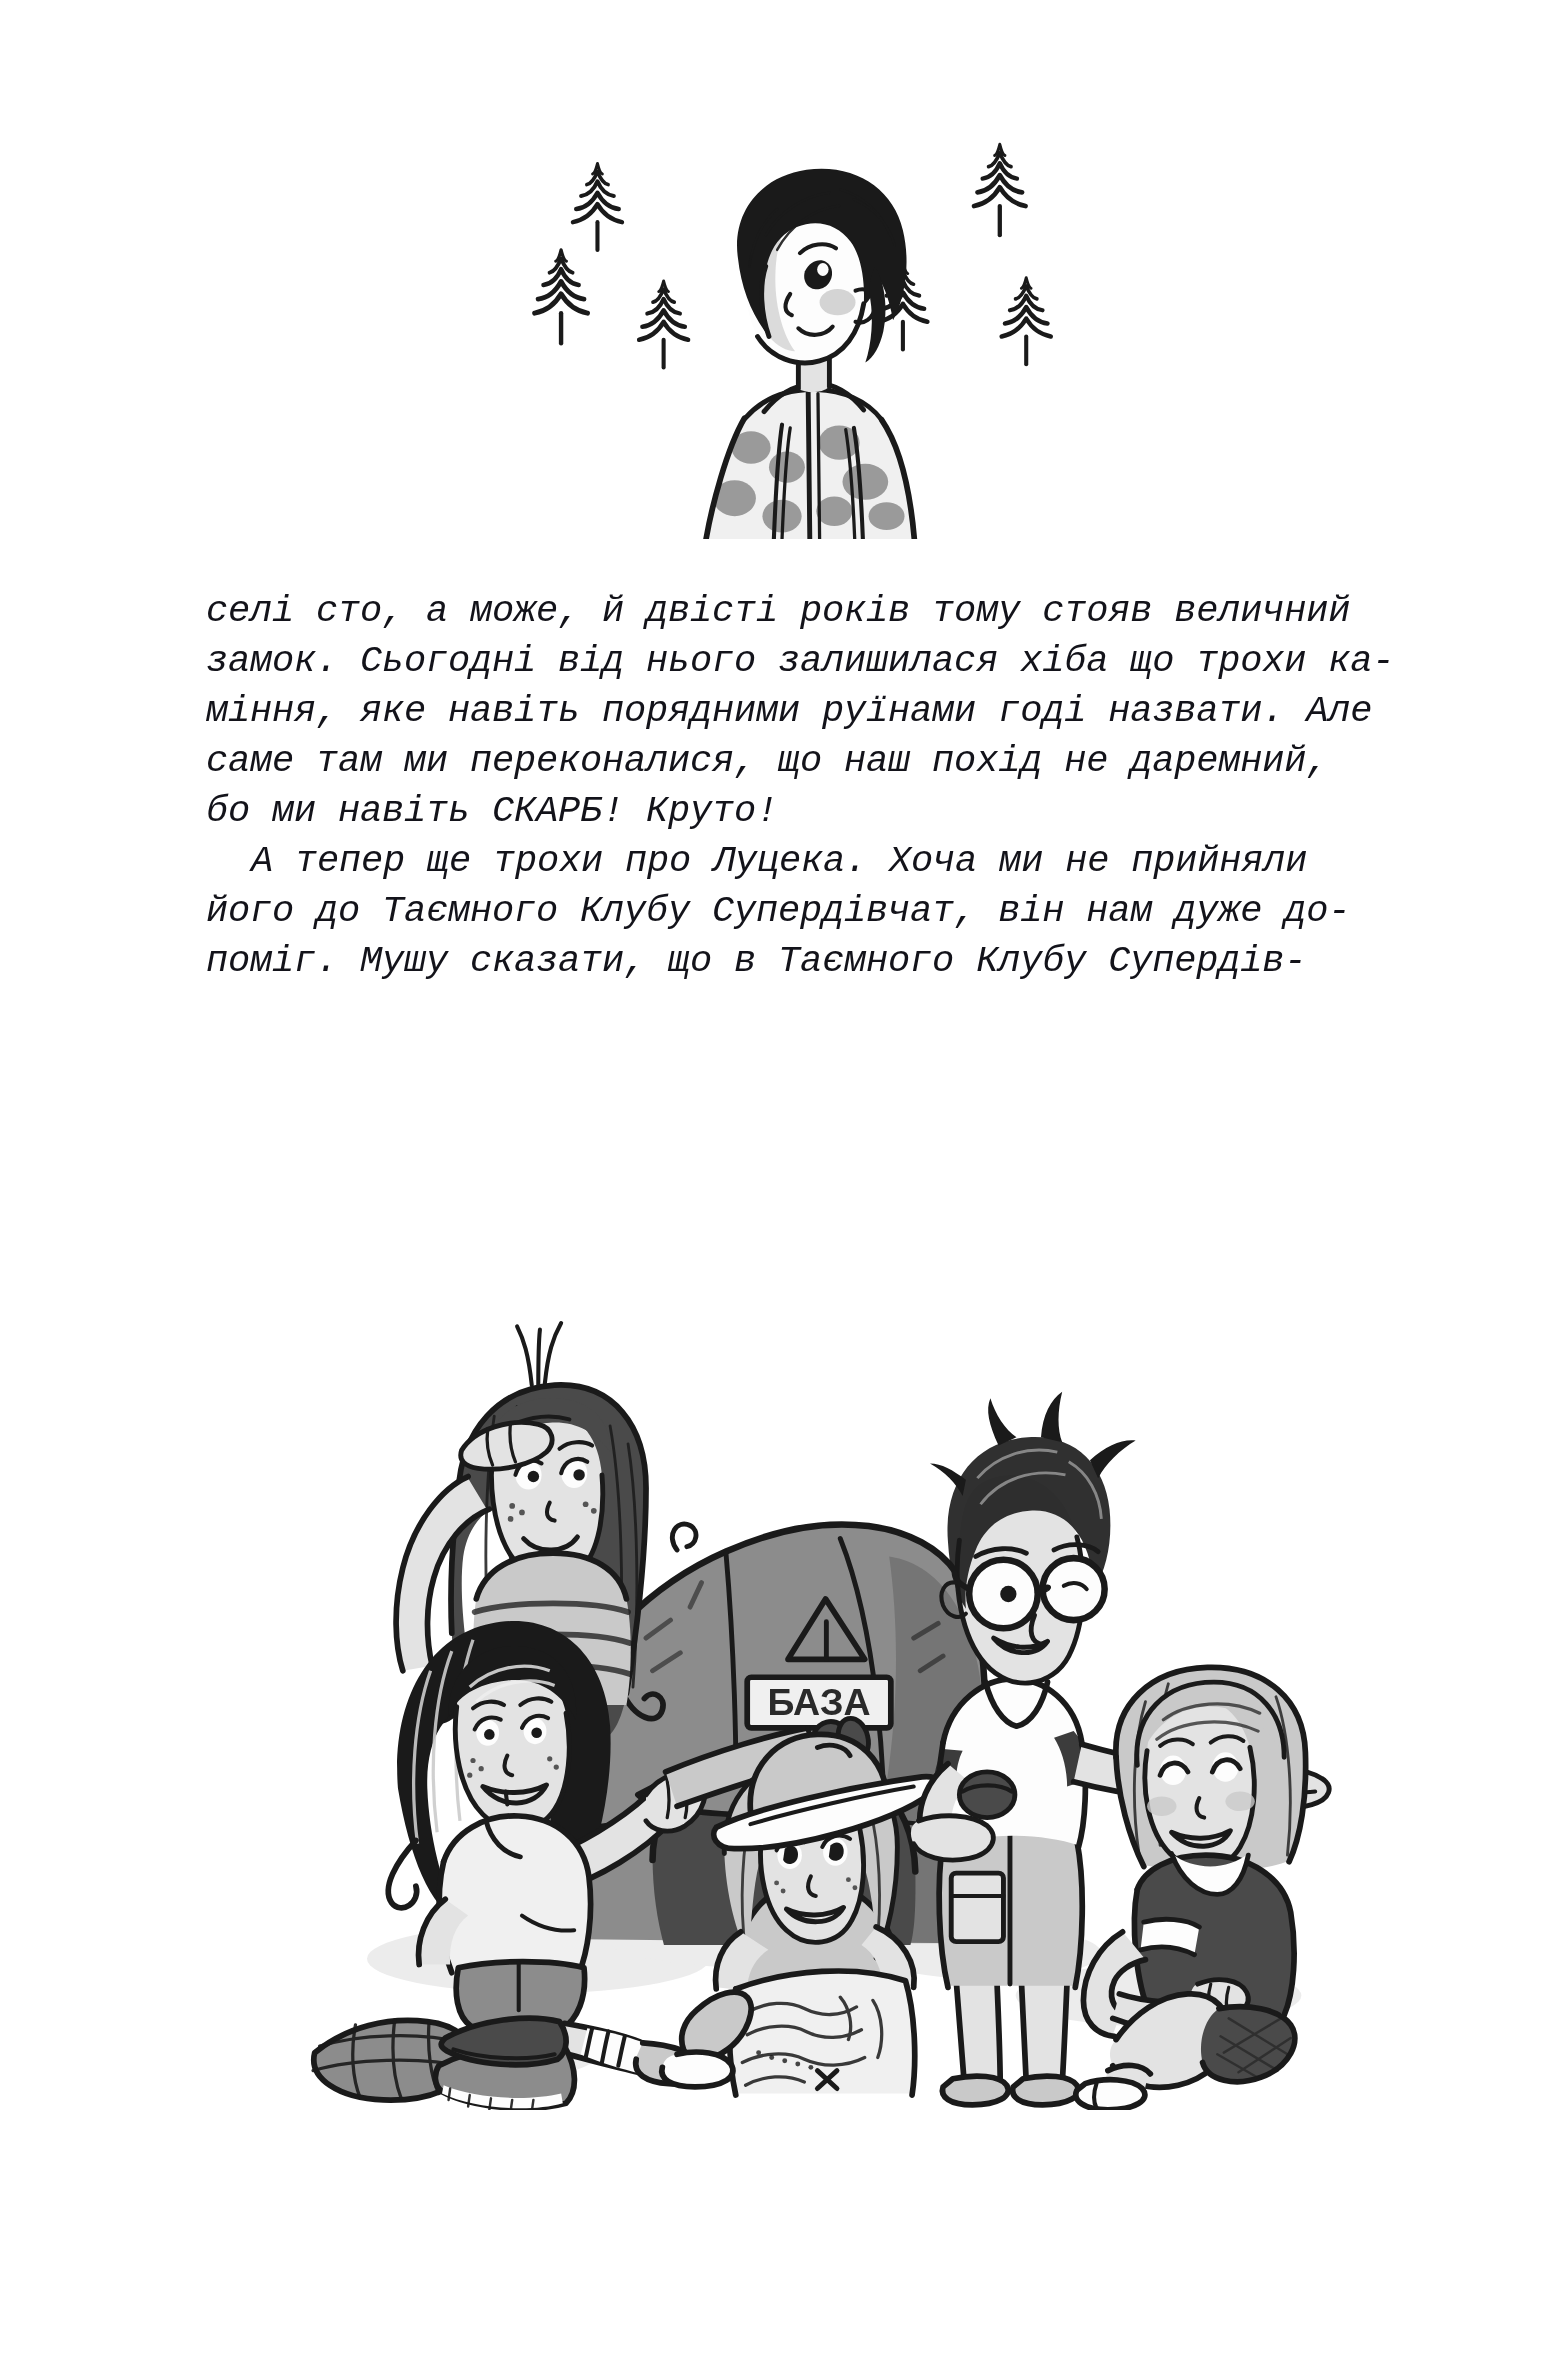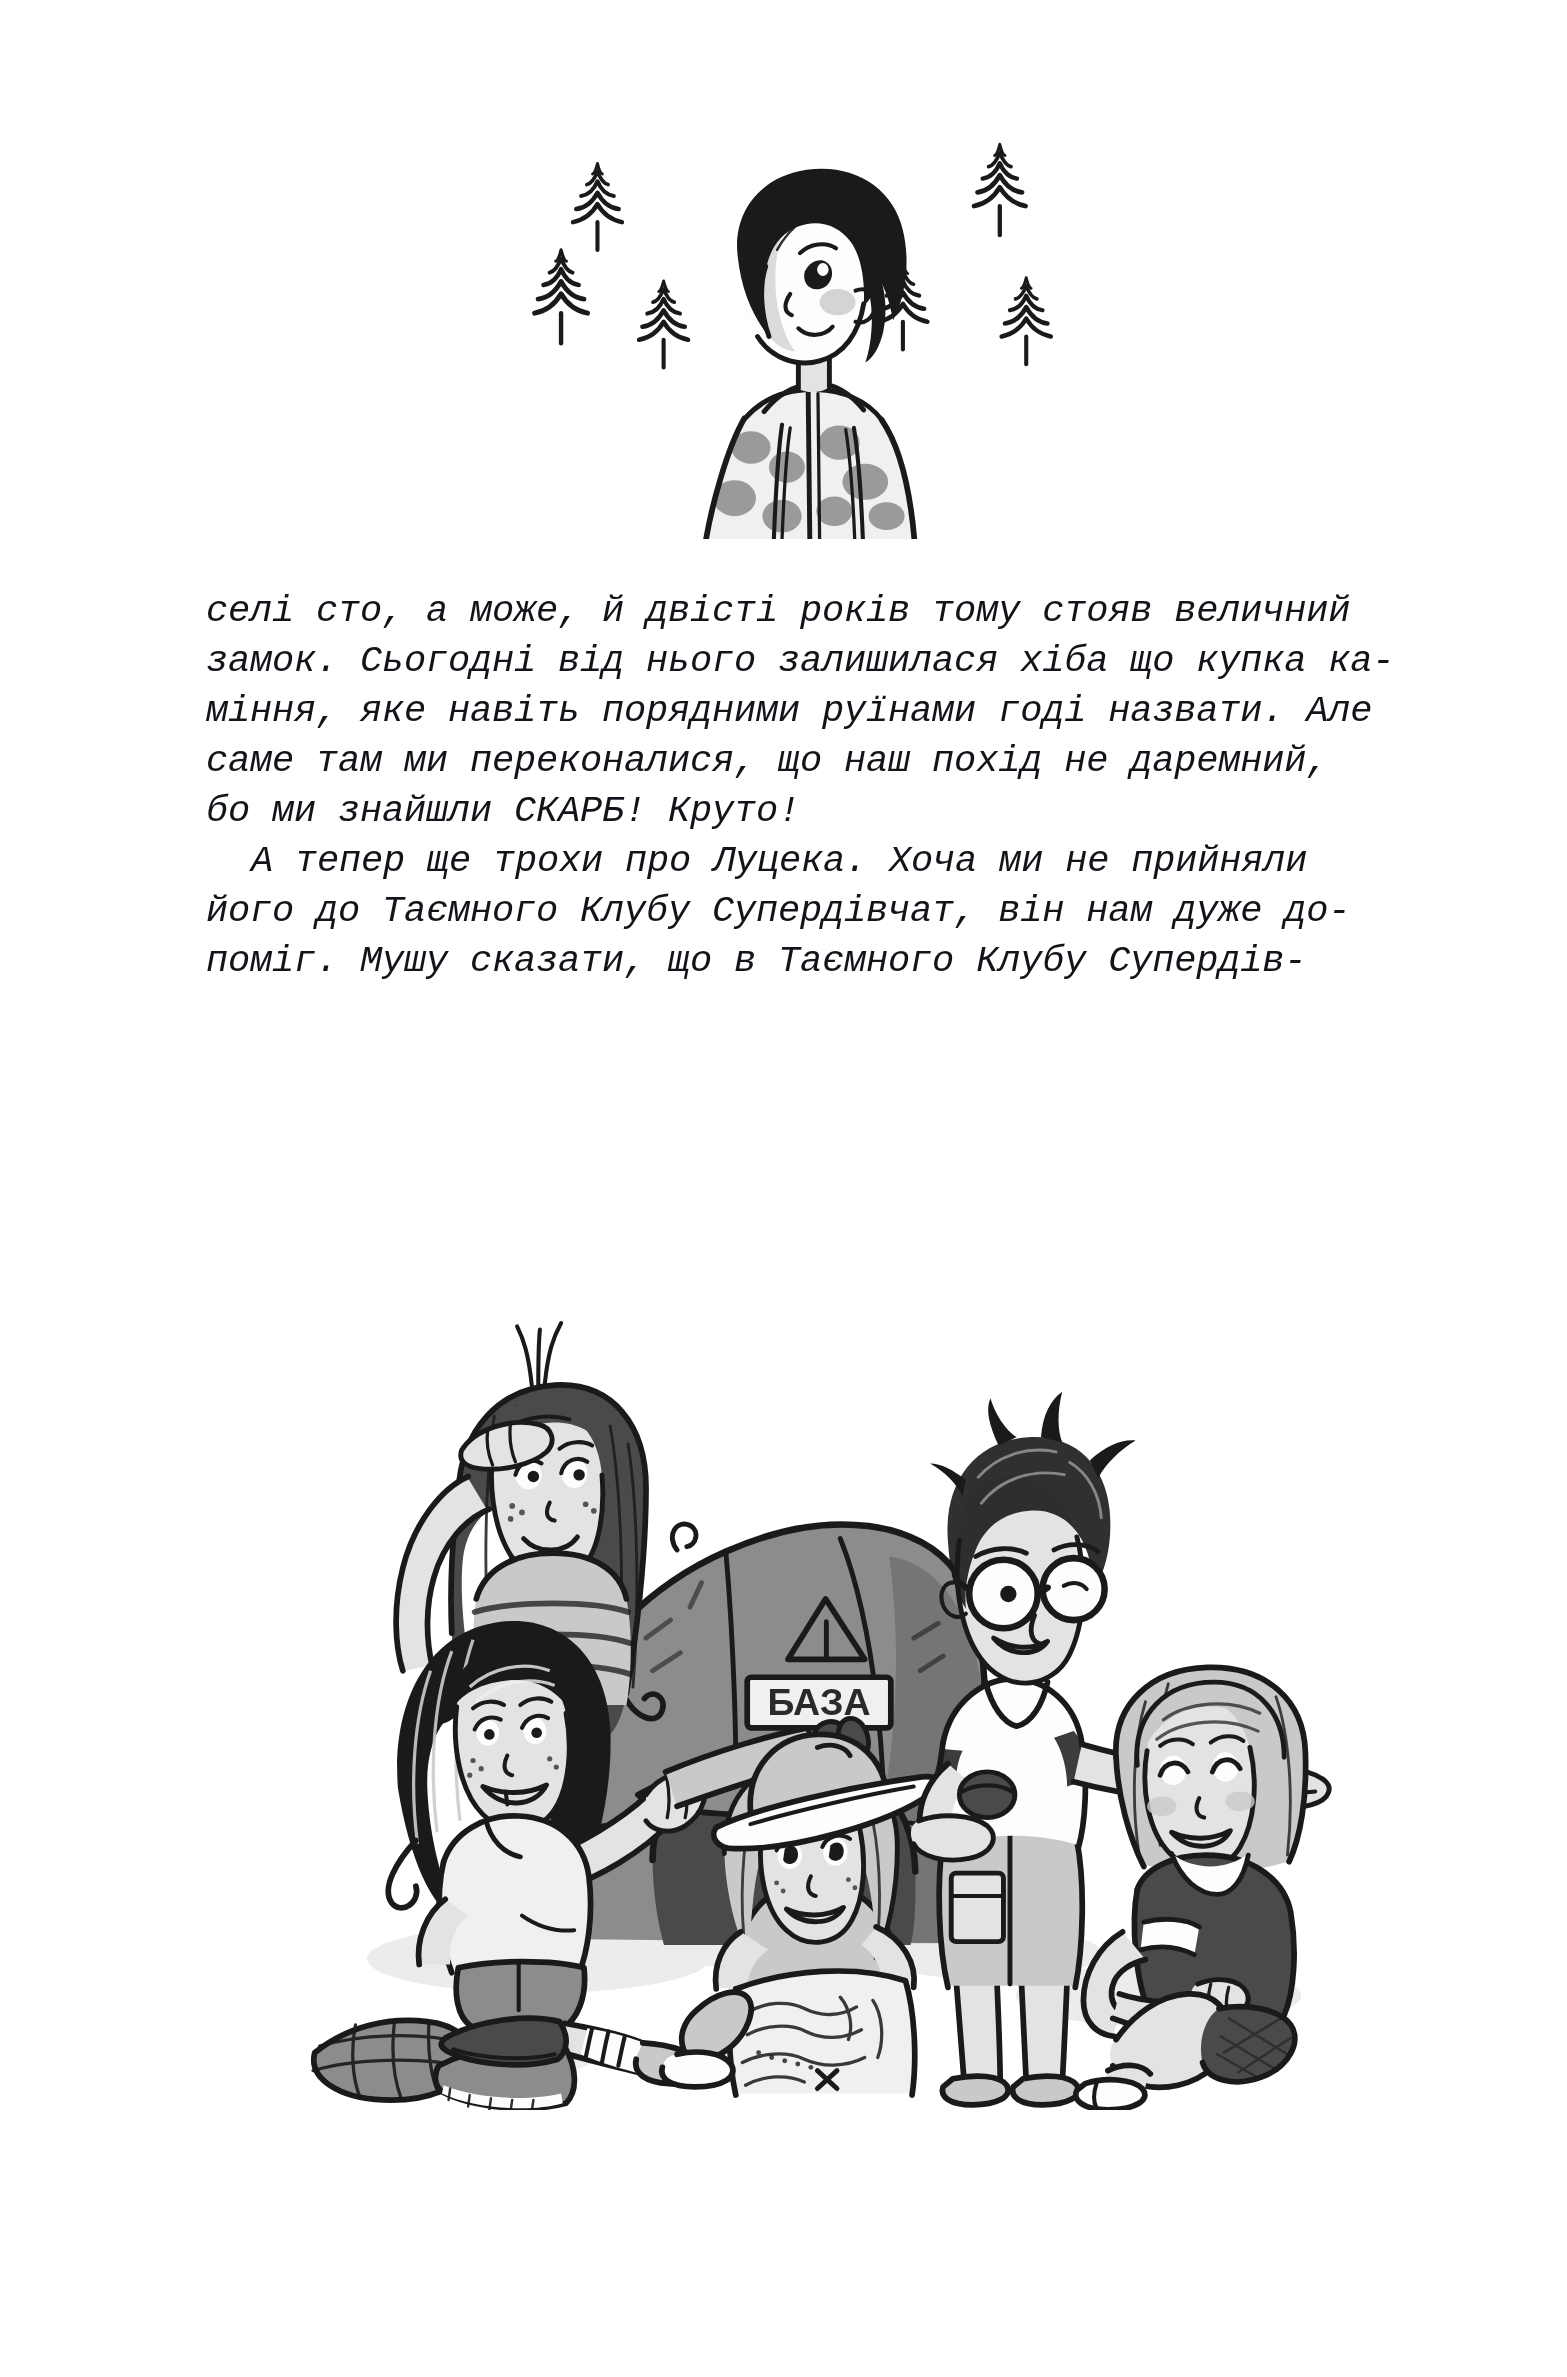--- a/index.html
+++ b/index.html
@@ -177,24 +177,24 @@
 
         <path class="ink" stroke-width="6" d="M382,292 C372,264 370,230 378,206"></path>
       </g>
     </svg>
   </div>
 
   <div class="textblock">
 
     <p class="para">
       <span class="line">селі сто, а може, й двісті років тому стояв величний</span>
-      <span class="line">замок. Сьогодні від нього залишилася хіба що купка ка-</span>
+      <span class="line">замок. Сьогодні від нього залишилася хіба що трохи ка-</span>
       <span class="line">міння, яке навіть порядними руїнами годі назвати. Але</span>
       <span class="line">саме там ми переконалися, що наш похід не даремний,</span>
-      <span class="line">бо ми знайшли СКАРБ! Круто!</span>
+      <span class="line">бо ми навіть СКАРБ! Круто!</span>
     </p>
 
     <p class="para">
       <span class="line ind">А тепер ще трохи про Луцека. Хоча ми не прийняли</span>
       <span class="line">його до Таємного Клубу Супердівчат, він нам дуже до-</span>
       <span class="line">поміг. Мушу сказати, що в Таємного Клубу Супердів-</span>
     </p>
 
   </div>
 

